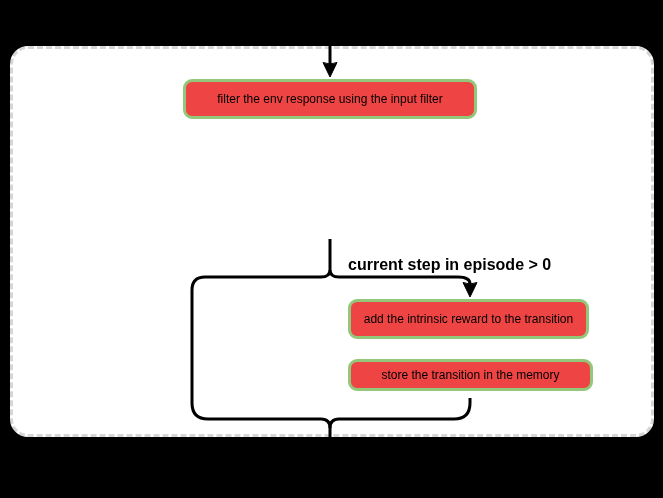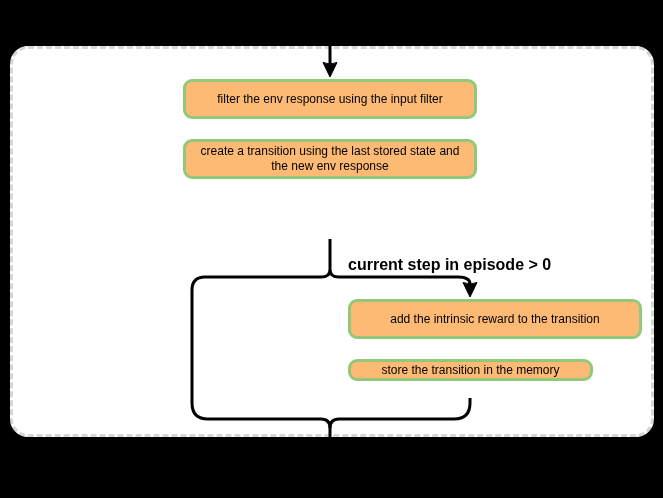--- a/index.html
+++ b/index.html
@@ -42,38 +42,38 @@
     top: 66px;
     font-size: 19px;
     font-weight: bold;
     color: #000000;
     z-index: 3;
     letter-spacing: 0px;
   }
   .flow-box {
     position: absolute;
     box-sizing: border-box;
-    background: #fdba74;
+    background: #ef4444;
     border: 3px solid #93c87a;
     border-radius: 9px;
     display: flex;
     align-items: center;
     justify-content: center;
     text-align: center;
     font-size: 12px;
     line-height: 15px;
     color: #000000;
     padding: 2px 10px;
     z-index: 3;
   }
   .box-1 { left: 183px; top: 79px;  width: 294px; height: 40px; }
   .box-2 { left: 183px; top: 139px; width: 294px; height: 40px; }
   .box-3 { left: 183px; top: 199px; width: 294px; height: 40px; }
-  .box-4 { left: 348px; top: 299px; width: 294px; height: 40px; }
-  .box-5 { left: 348px; top: 359px; width: 245px; height: 22px; }
+  .box-4 { left: 348px; top: 299px; width: 241px; height: 40px; }
+  .box-5 { left: 348px; top: 359px; width: 245px; height: 32px; }
   .condition-label {
     position: absolute;
     left: 348px;
     top: 256px;
     font-size: 16px;
     font-weight: bold;
     color: #000000;
     z-index: 3;
     white-space: nowrap;
   }
@@ -102,23 +102,20 @@
     </g>
 
     <path d="M470,398 L470,403 Q470,419 454,419 L339,419 Q330,419 330,428" stroke="#000000" stroke-width="3" fill="none"></path>
   </svg>
 
 
   <div class="flow-box box-1">
     <span>filter the env response using the input filter</span>
   </div>
 
-  <div class="flow-box box-2">
-    <span>create a transition using the last stored state and the new env response</span>
-  </div>
 
 
   <div class="condition-label">current step in episode &gt; 0</div>
 
   <div class="flow-box box-4">
     <span>add the intrinsic reward to the transition</span>
   </div>
 
   <div class="flow-box box-5">
     <span>store the transition in the memory</span>

